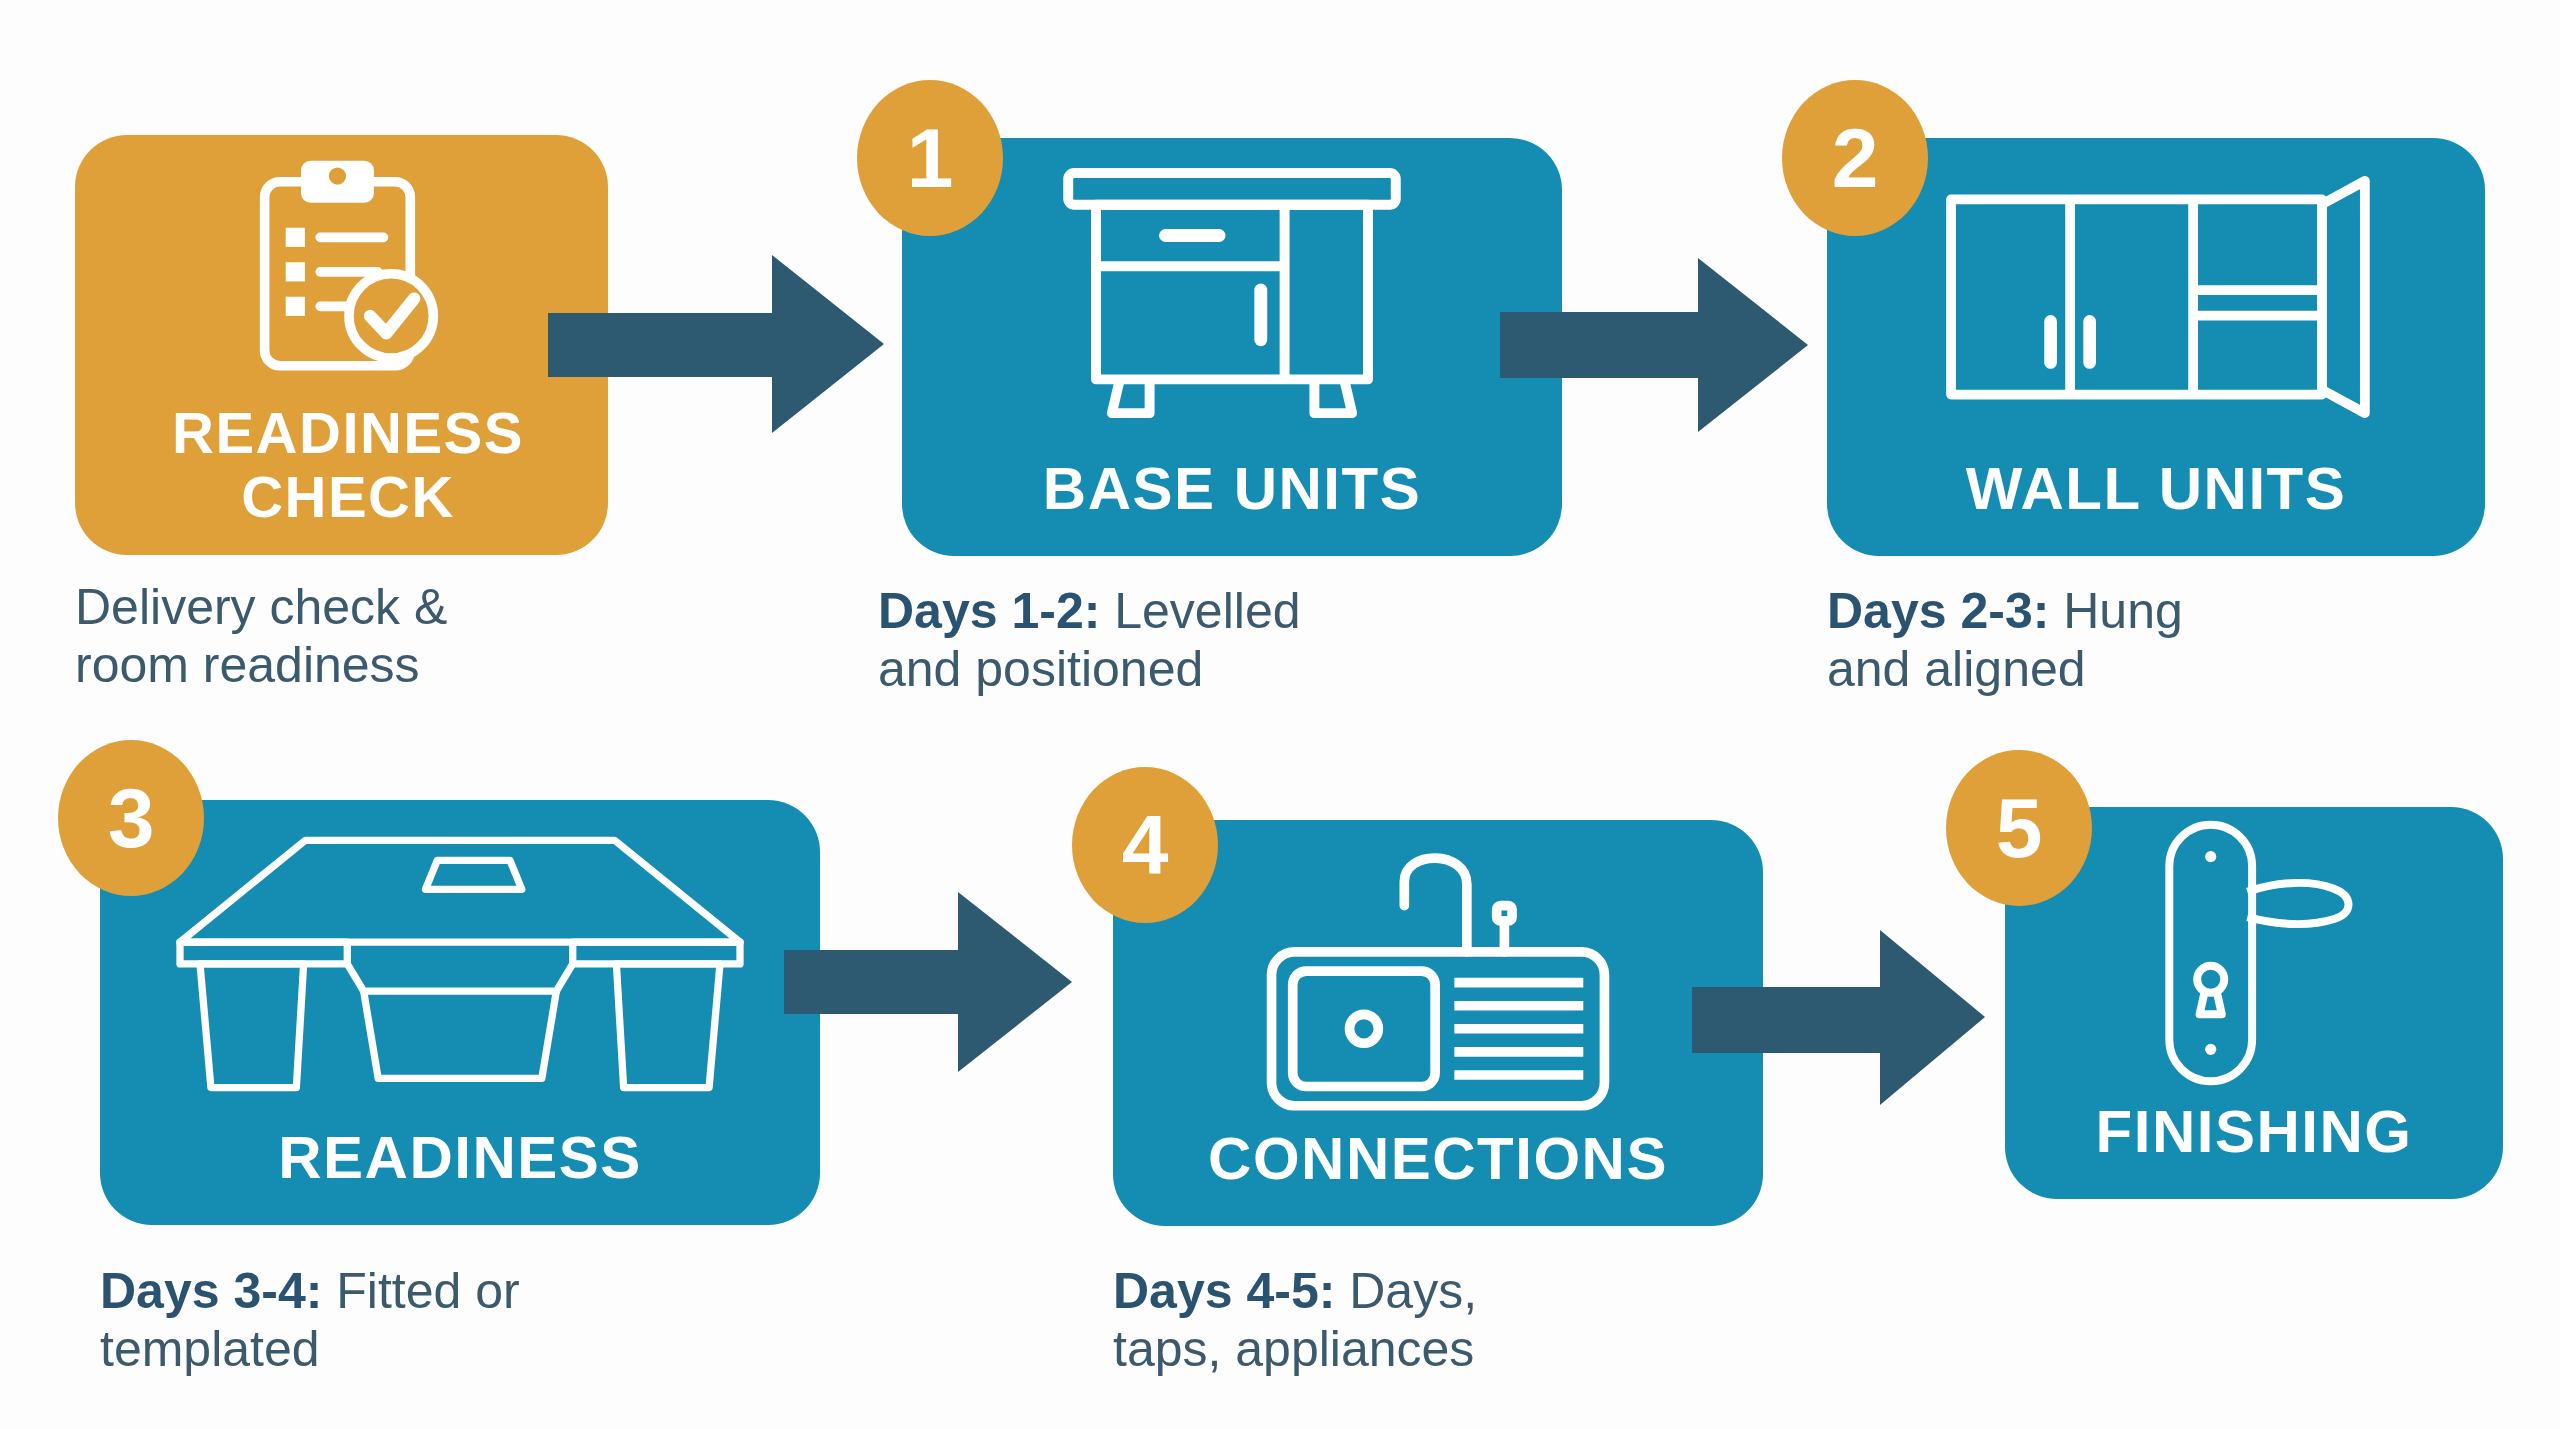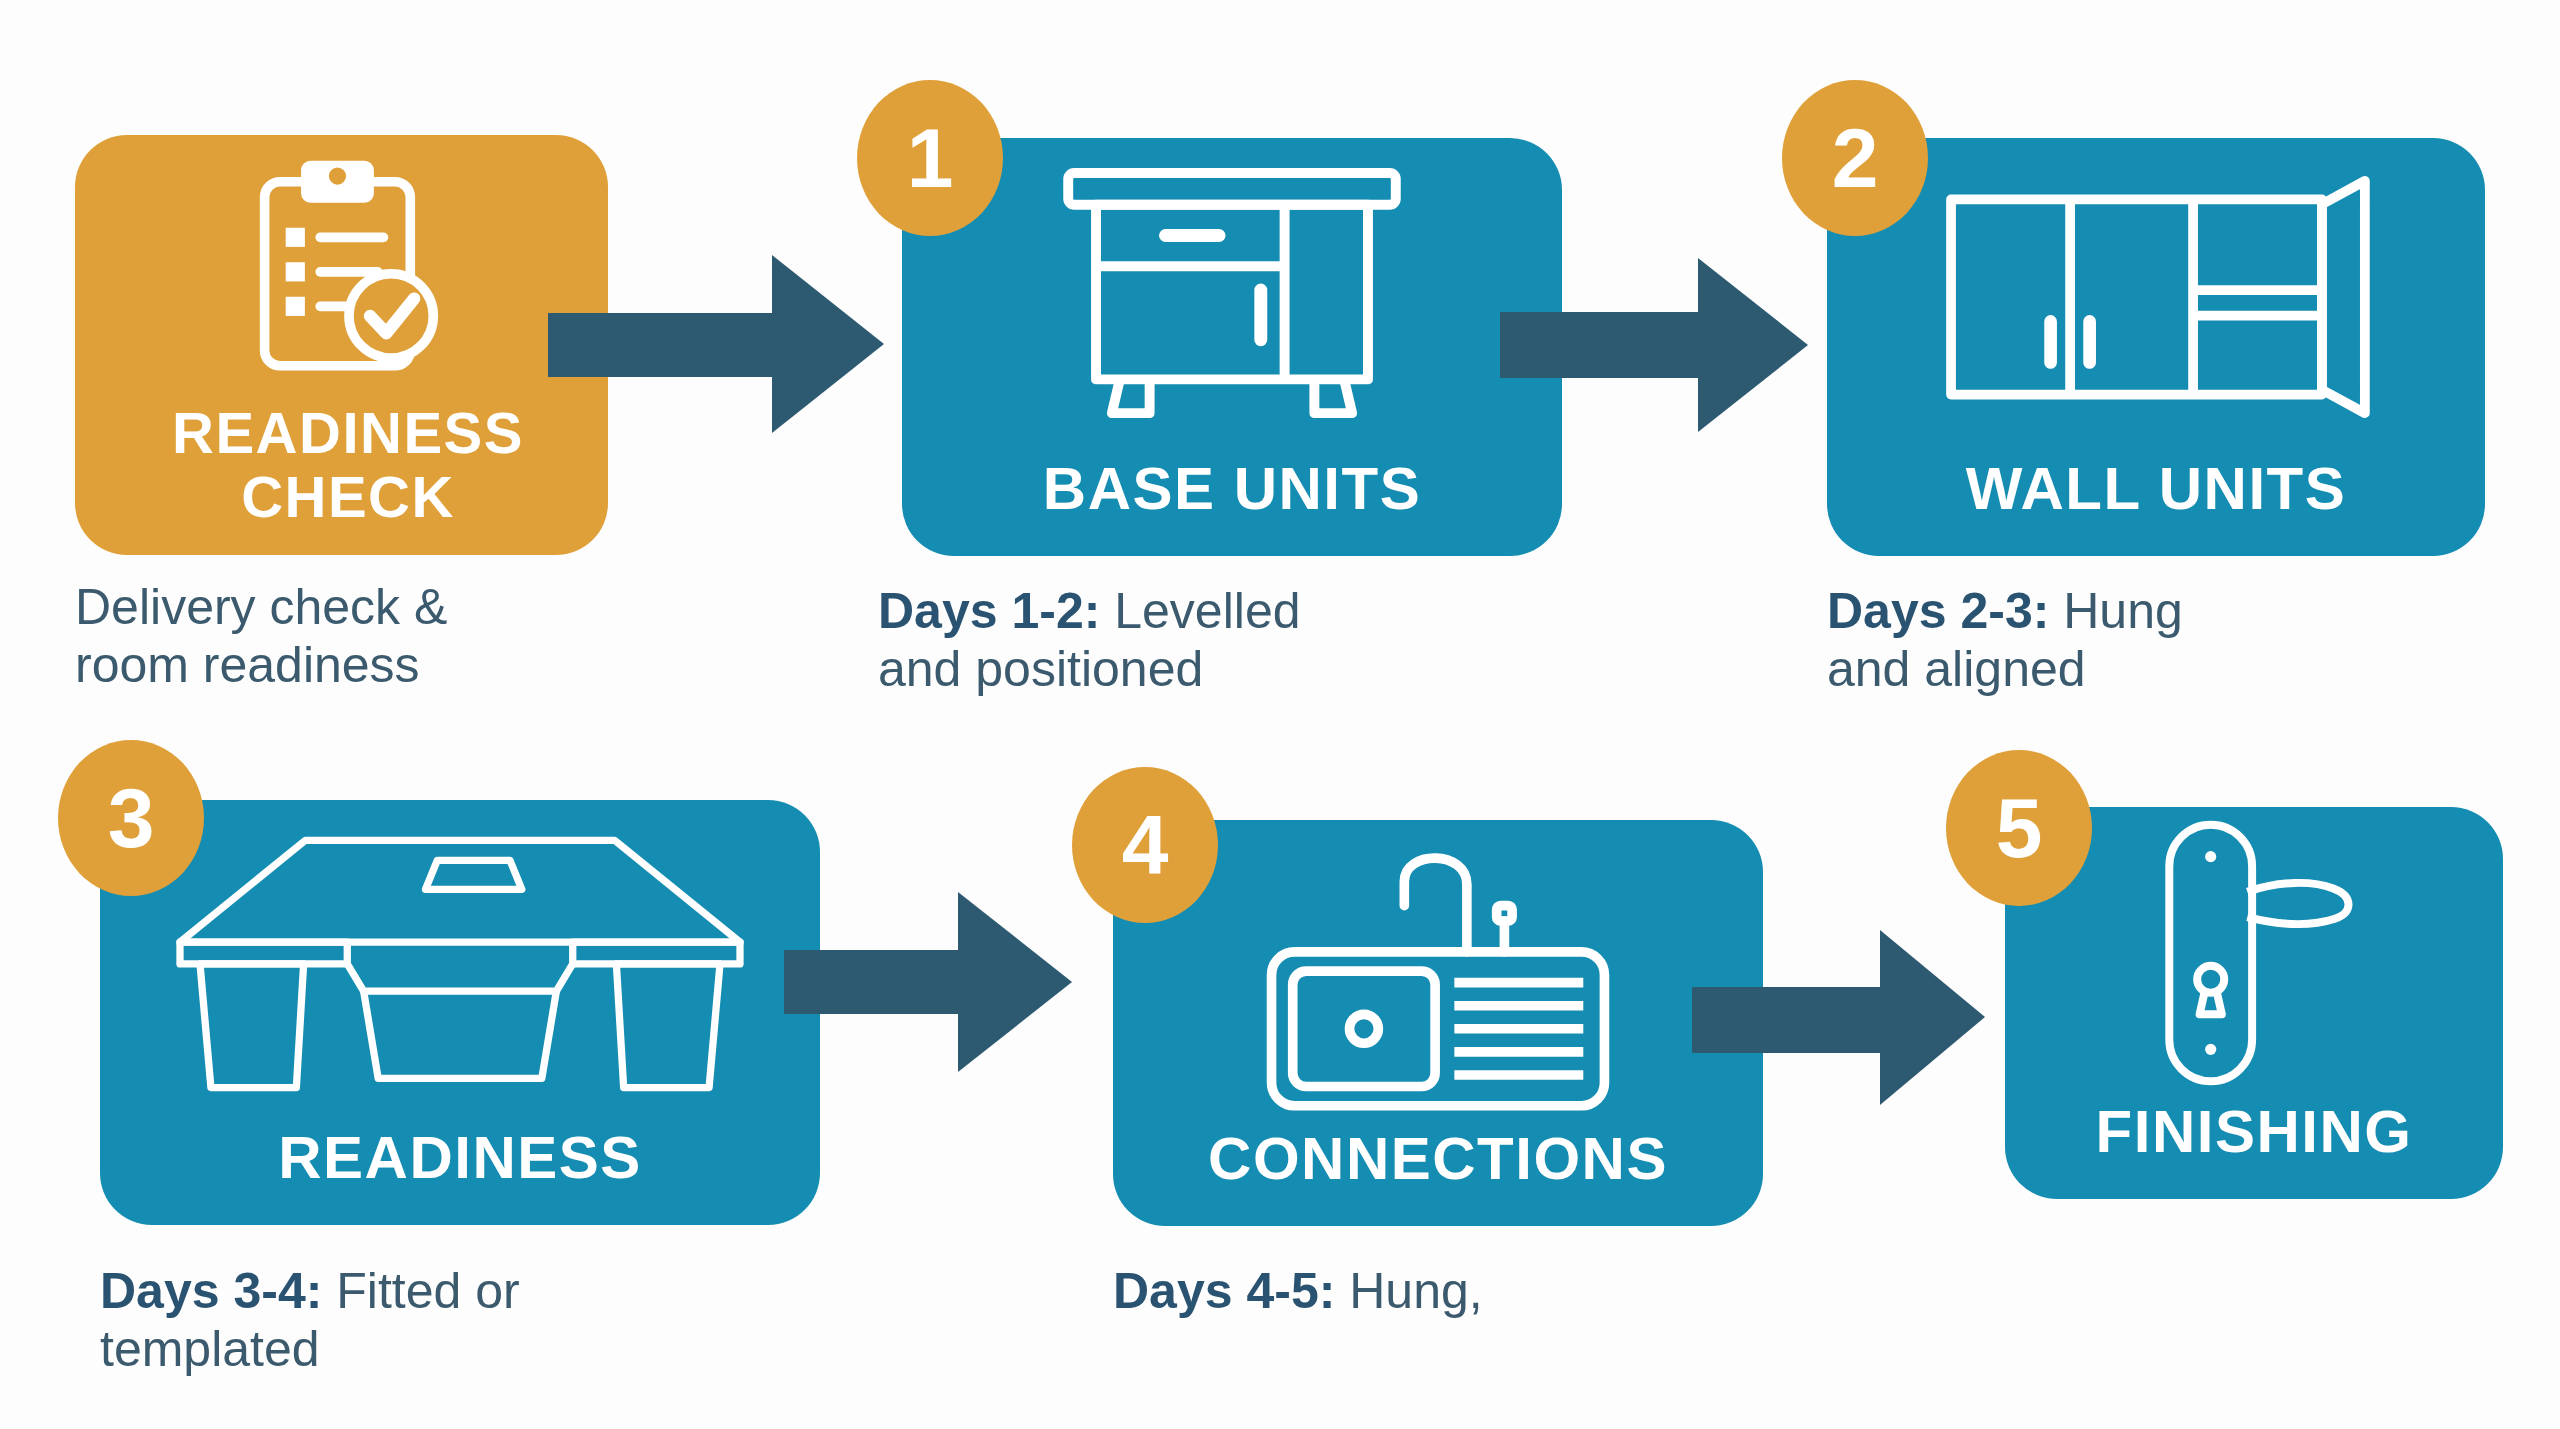--- a/index.html
+++ b/index.html
@@ -163,21 +163,21 @@
         <line x1="202" y1="232" x2="336" y2="232"></line>
         <line x1="202" y1="256" x2="336" y2="256"></line>
       </svg>
     </div>
     <div class="step-title">CONNECTIONS</div>
     <div class="badge" style="left:-41px;top:-53px;">
         <span>4</span>
       </div>
   </div>
   <div class="caption" style="left:1113px;top:1262px;width:650px;">
-    <b>Days 4-5:</b><span> Hung,</span><br>
+    <b>Days 4-5:</b><span> Days,</span><br><span>taps, appliances</span>
   </div>
 
   <div class="arrow" style="left:1692px;top:930px;">
     <svg width="293" height="175" viewBox="0 0 293 175">
       <rect x="0" y="57" width="188" height="66" fill="#2D5A71"></rect>
       <polygon points="188,0 293,87 188,175" fill="#2D5A71"></polygon>
     </svg>
   </div>
 
   <div class="step-box" style="left:2005px;top:807px;width:498px;height:392px;">

